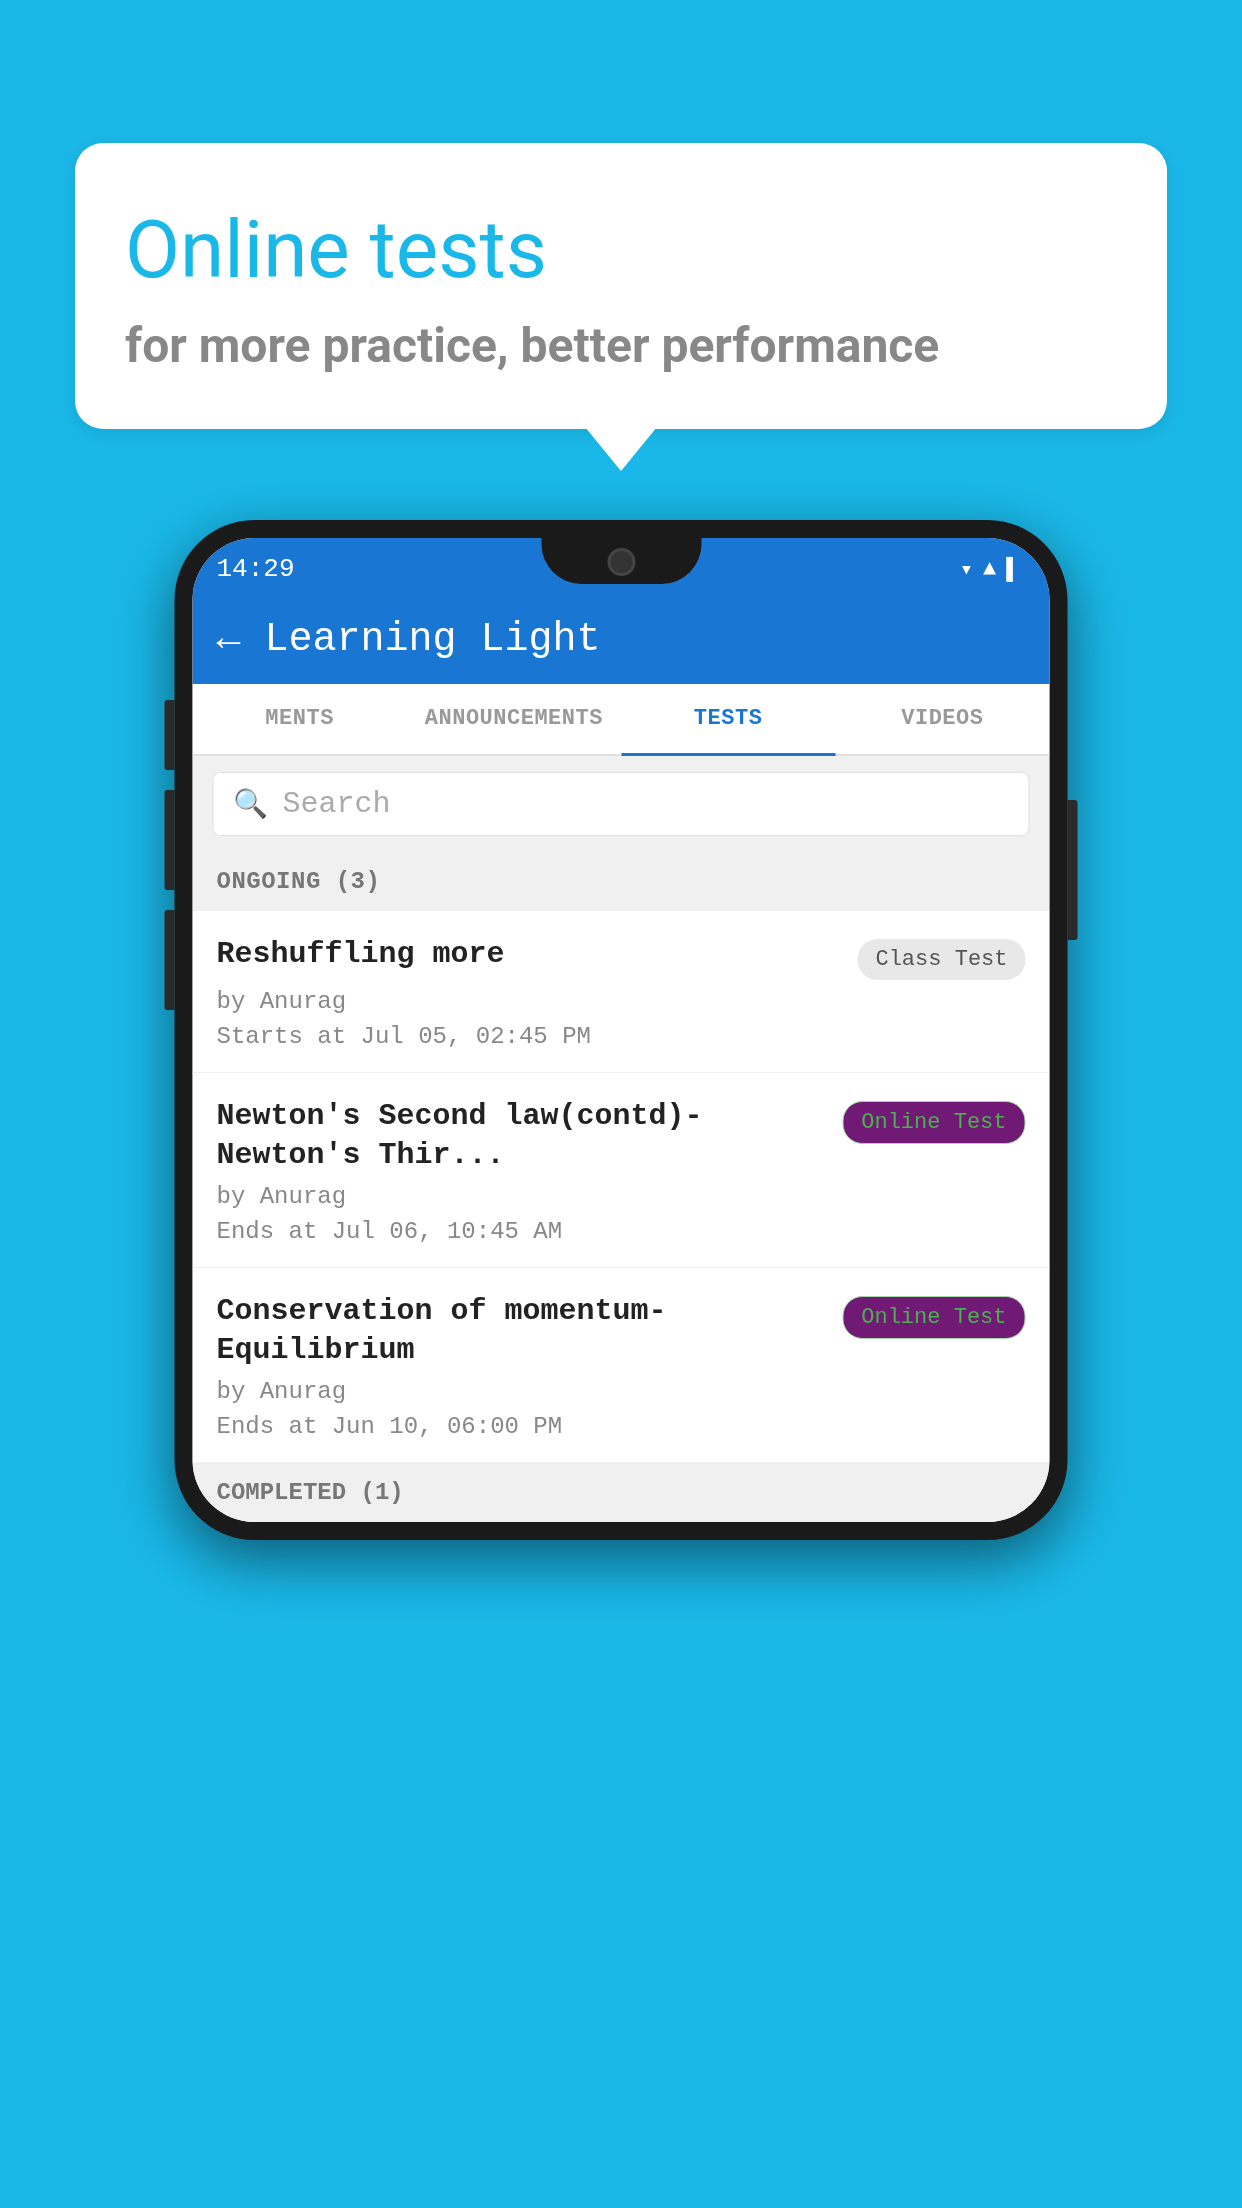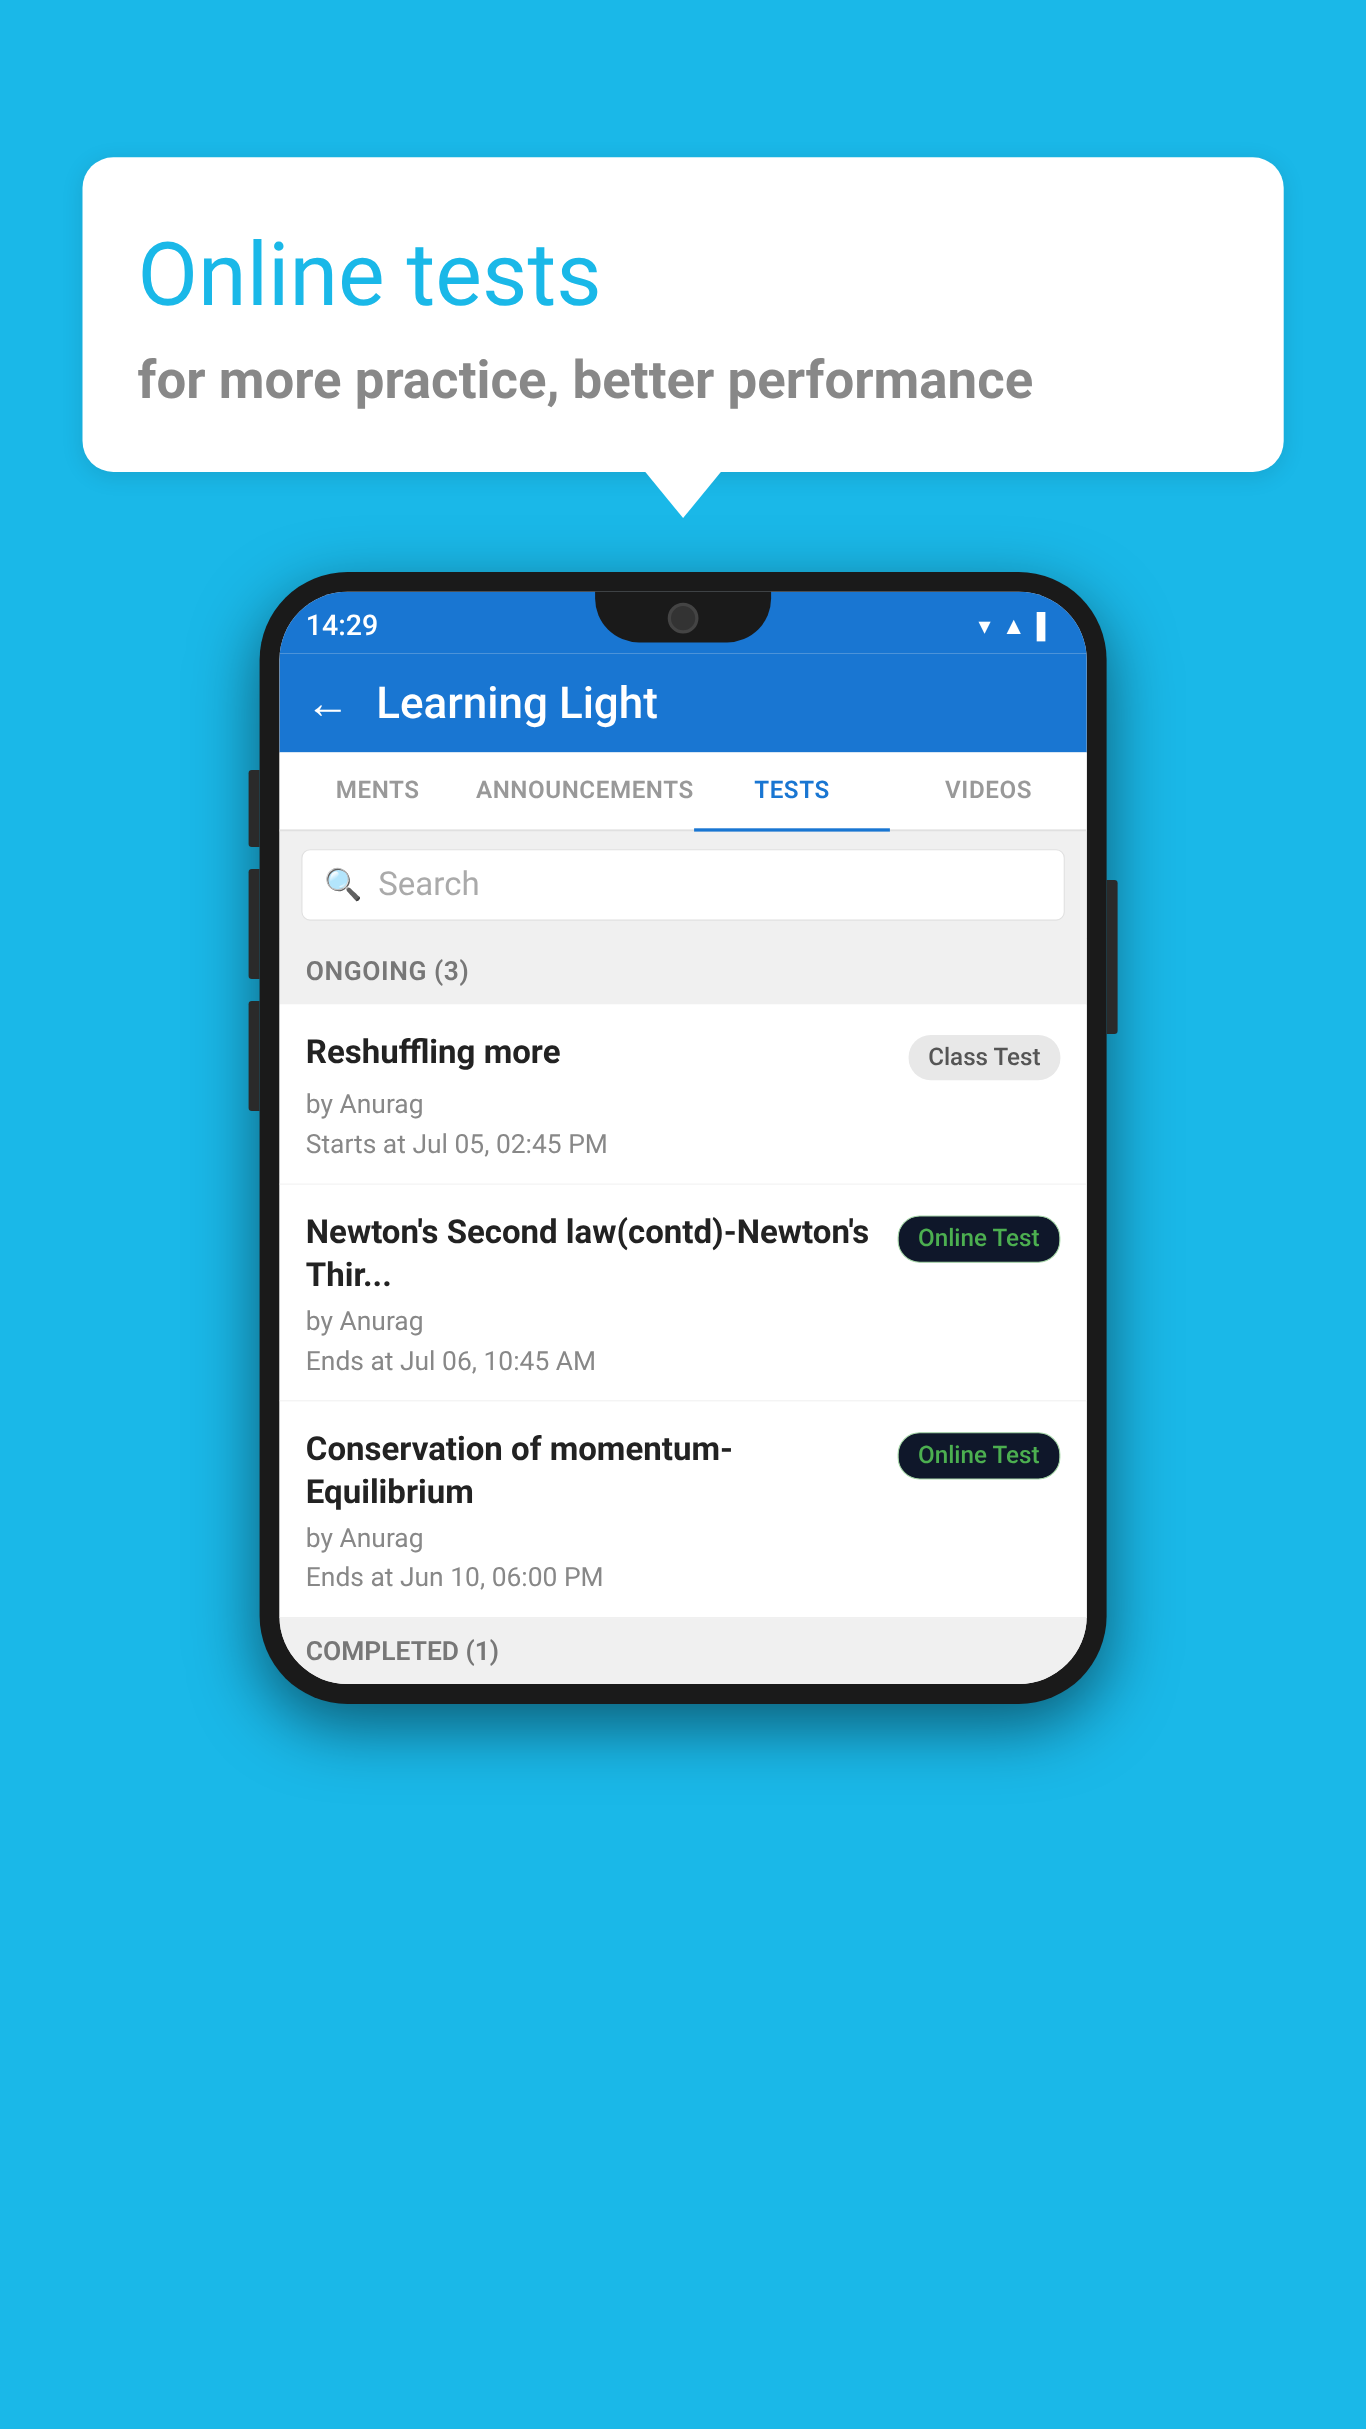--- a/index.html
+++ b/index.html
@@ -51,21 +51,22 @@
       color: #888;
       font-weight: 700;
     }
 
     
     .phone-wrapper {
       position: absolute;
       top: 520px;
       left: 50%;
       transform: translateX(-50%);
-      width: 770px;
+      width: 893px;
+      font-family: Liberation Mono, monospace;
     }
 
     .phone-outer {
       background: #1a1a1a;
       border-radius: 80px;
       padding: 18px;
       box-shadow: 0 20px 60px rgba(0,0,0,0.5);
       position: relative;
     }
 
@@ -292,21 +293,21 @@
       flex-shrink: 0;
       margin-top: 4px;
     }
 
     .badge-class {
       background: #e8e8e8;
       color: #555;
     }
 
     .badge-online {
-      background: #0f172a;
+      background: #701a75;
       color: #4caf50;
       border: 1px solid #a5d6a7;
     }
 
     .test-meta {
       font-size: 24px;
       color: #888;
       margin-top: 4px;
     }
 

